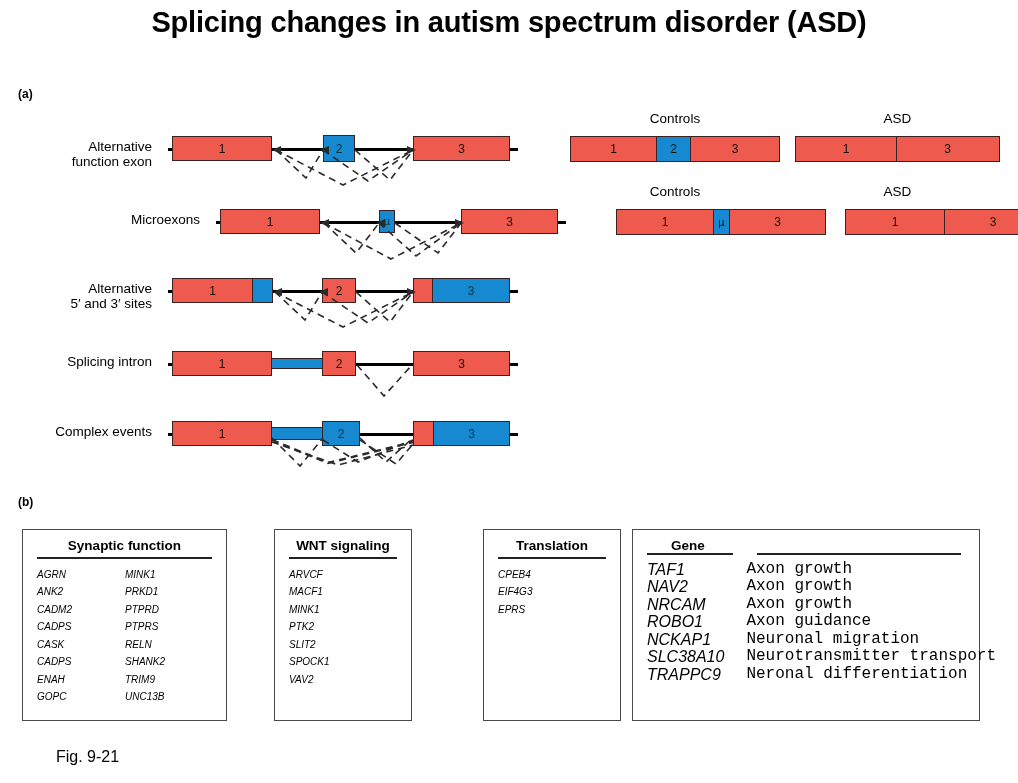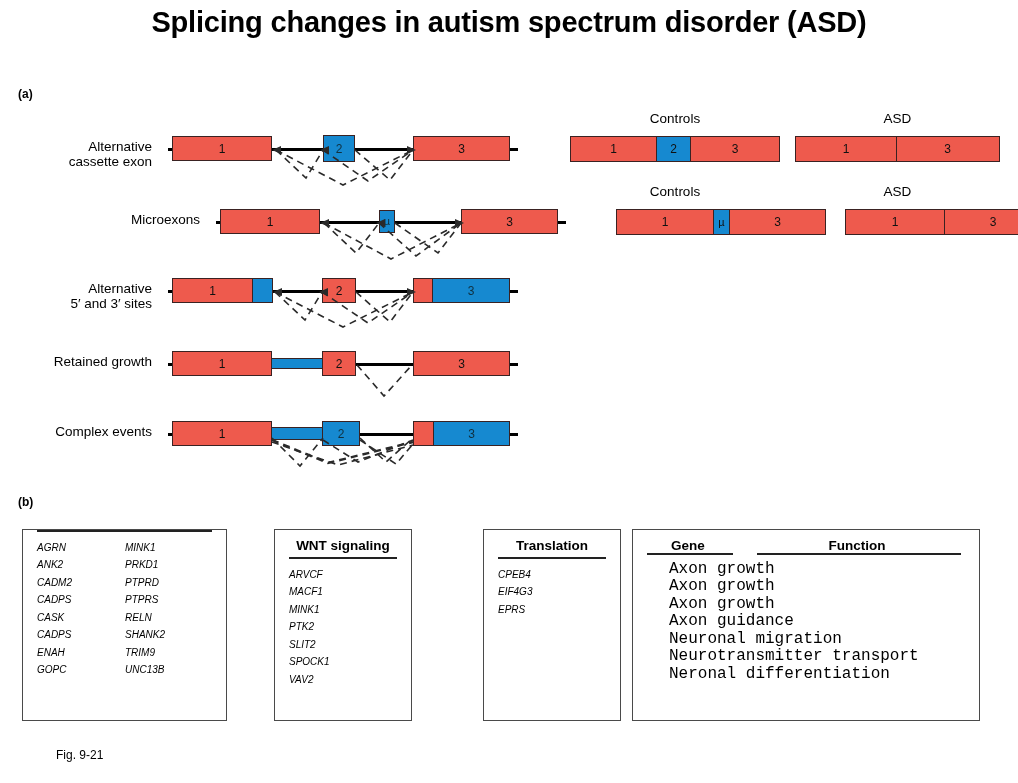--- a/index.html
+++ b/index.html
@@ -71,41 +71,41 @@
   .gene-cols{display:flex;padding:0 0 0 14px;font-size:10px;}
   .gene-col{display:flex;flex-direction:column;}
   .gene{font-style:italic;line-height:17.5px;white-space:nowrap;}
   .fn{line-height:17.5px;white-space:nowrap;}
   .gf-head{display:flex;font-size:13.5px;font-weight:bold;padding-top:8px;}
   .gf-head span{text-align:center;}
   .gf-rules{display:flex;margin-bottom:6px;}
   .gf-rules i{display:block;height:1.6px;background:#222;}
   .gf-body{display:flex;padding-left:14px;}
 
-  .fig-caption{position:absolute;left:56px;top:748px;font-size:12px;}
+  .fig-caption{position:absolute;left:56px;top:748px;font-size:16px;}
 </style>
 </head>
 <body>
 
 <div class="slide-title">Splicing changes in autism spectrum disorder (ASD)</div>
 
 <div class="panel-tag" id="tag-a">(a)</div>
 <div class="panel-tag" id="tag-b">(b)</div>
 
 <div id="panel-a">
 
   <div class="tx-head" style="left:570px;top:6px;width:210px;">Controls</div>
   <div class="tx-head" style="left:795px;top:6px;width:205px;">ASD</div>
   <div class="tx-head" style="left:570px;top:79px;width:210px;">Controls</div>
   <div class="tx-head" style="left:795px;top:79px;width:205px;">ASD</div>
 
   <div class="row" style="top:28px;height:62px;">
     <div class="row-label" style="top:6px;">
       <div>Alternative</div>
-      <div>cassette exon</div>
+      <div>function exon</div>
     </div>
     <div class="diagram">
       <div class="pre-line" style="left:0px;top:15px;width:350px;"></div>
       <div class="exon red" style="left:4px;top:3px;width:100px;height:25px;">1</div>
       <div class="exon blue" style="left:155px;top:2px;width:32px;height:27px;">2</div>
       <div class="exon red" style="left:245px;top:3px;width:97px;height:25px;">3</div>
       <svg class="splice" width="350" height="62" viewBox="0 0 350 62">
         <g fill="none" stroke="#2a2a2a" stroke-width="1.6" stroke-dasharray="7,5">
           <path d="M108 17 L138 45 L155 17"></path>
           <path d="M155 17 L200 48 L245 17"></path>
@@ -190,21 +190,21 @@
           <polygon points="105,17 114,13 114,21"></polygon>
           <polygon points="151,17 160,13 160,21"></polygon>
           <polygon points="248,17 239,13 239,21"></polygon>
         </g>
       </svg>
     </div>
   </div>
 
   <div class="row" style="top:243px;height:62px;">
     <div class="row-label" style="top:6px;">
-      <div>Retained growth</div>
+      <div>Splicing intron</div>
     </div>
     <div class="diagram">
       <div class="pre-line" style="left:0px;top:15px;width:350px;"></div>
       <div class="exon red" style="left:4px;top:3px;width:100px;height:25px;">1</div>
       <div class="introbar" style="left:103px;top:10px;width:52px;height:11px;"></div>
       <div class="exon red" style="left:154px;top:3px;width:34px;height:25px;">2</div>
       <div class="exon red" style="left:245px;top:3px;width:97px;height:25px;">3</div>
       <svg class="splice" width="350" height="62" viewBox="0 0 350 62">
         <g fill="none" stroke="#2a2a2a" stroke-width="1.6" stroke-dasharray="7,5">
           <path d="M189 17 L216 48 L244 17"></path>
@@ -234,20 +234,21 @@
           <path d="M192 22 L228 46 L245 26"></path>
         </g>
       </svg>
     </div>
   </div>
 </div>
 
 <div id="panel-b">
 
   <div class="gbox" id="box-synaptic" style="left:22px;top:2px;width:205px;height:192px;">
+    <div class="gbox-title">Synaptic function</div>
     <div class="gbox-rule"></div>
     <div class="gene-cols">
       <div class="gene-col" style="width:88px;">
         <div class="gene">AGRN</div>
         <div class="gene">ANK2</div>
         <div class="gene">CADM2</div>
         <div class="gene">CADPS</div>
         <div class="gene">CASK</div>
         <div class="gene">CADPS</div>
         <div class="gene">ENAH</div>
@@ -290,27 +291,35 @@
         <div class="gene">CPEB4</div>
         <div class="gene">EIF4G3</div>
         <div class="gene">EPRS</div>
       </div>
     </div>
   </div>
 
   <div class="gbox" id="box-genefn" style="left:632px;top:2px;width:348px;height:192px;">
     <div class="gf-head">
       <span style="width:110px;">Gene</span>
-      <span style="width:228px;">Function</span>
     </div>
     <div class="gf-rules">
       <i style="width:86px;margin-left:14px;"></i>
       <i style="width:204px;margin-left:24px;"></i>
     </div>
     <div class="gf-body">
+      <div class="gene-col" style="width:88px;">
+        <div class="gene">TAF1</div>
+        <div class="gene">NAV2</div>
+        <div class="gene">NRCAM</div>
+        <div class="gene">ROBO1</div>
+        <div class="gene">NCKAP1</div>
+        <div class="gene">SLC38A10</div>
+        <div class="gene">TRAPPC9</div>
+      </div>
       <div class="gene-col" style="margin-left:22px;font-family:Liberation Mono, monospace;">
         <div class="fn">Axon growth</div>
         <div class="fn">Axon growth</div>
         <div class="fn">Axon growth</div>
         <div class="fn">Axon guidance</div>
         <div class="fn">Neuronal migration</div>
         <div class="fn">Neurotransmitter transport</div>
         <div class="fn">Neronal differentiation</div>
       </div>
     </div>

